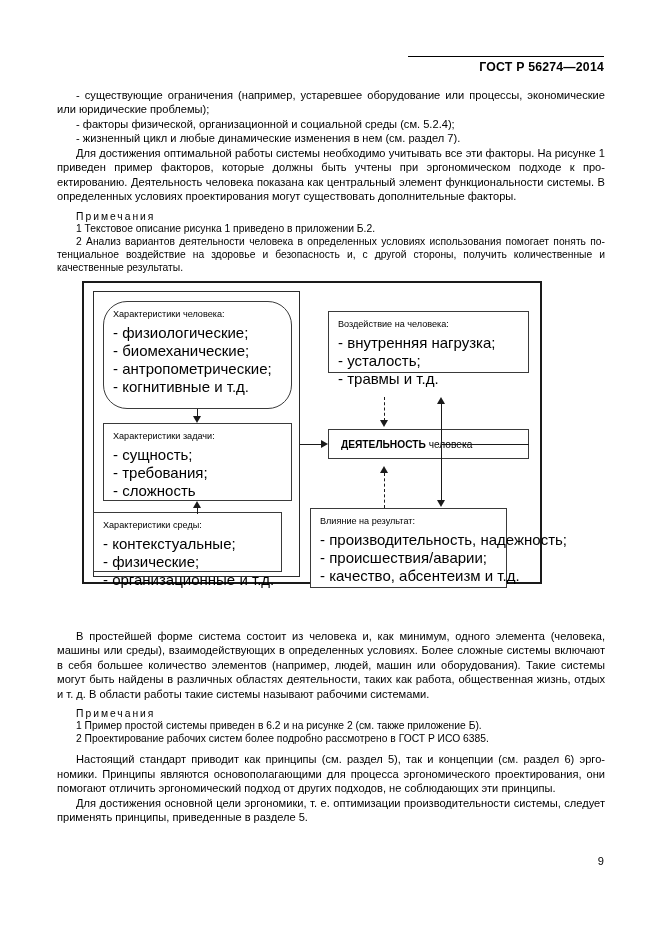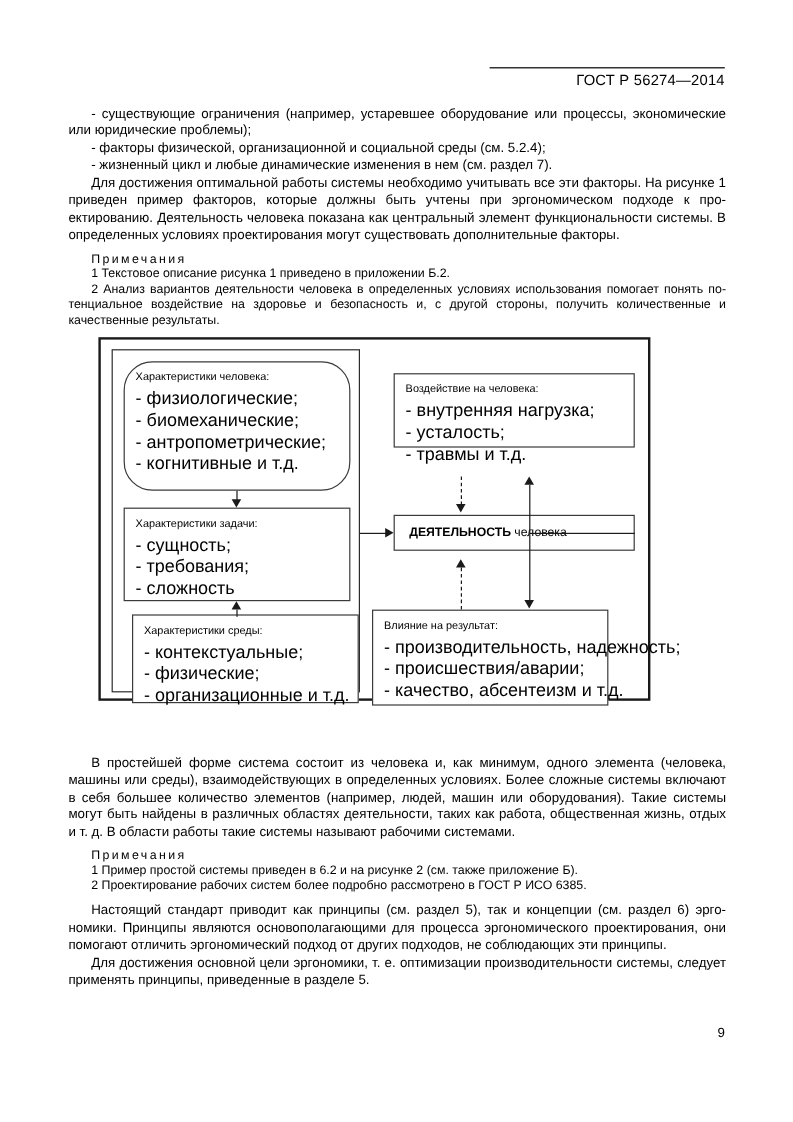--- a/index.html
+++ b/index.html
@@ -24,21 +24,21 @@
     top: 56px;
     width: 196px;
     height: 1px;
     background: #000;
   }
   .doc-title {
     position: absolute;
     right: 57px;
     top: 60px;
     font-size: 12.3px;
-    font-weight: normal;
+    font-weight: bold;
     letter-spacing: 0.2px;
     white-space: nowrap;
   }
 
   
   .col {
     position: absolute;
     left: 57px;
     width: 548px;
   }
@@ -104,21 +104,21 @@
     font-size: 15px;
     line-height: 11px;
     margin-bottom: 7px;
     white-space: nowrap;
   }
   .nbox .it:last-child { margin-bottom: 0; }
 
   
   #box-human   { left: 19px;  top: 18px;  width: 189px; height: 108px; border-radius: 24px; }
   #box-task    { left: 19px;  top: 140px; width: 189px; height: 78px; }
-  #box-env     { left: 26px;  top: 229px; width: 189px; height: 74px; }
+  #box-env     { left: 9px;  top: 229px; width: 189px; height: 60px; }
 
   
   #box-impact  { left: 244px; top: 28px;  width: 201px; height: 62px; }
   #box-outcome { left: 226px; top: 225px; width: 197px; height: 80px; }
 
   
   #box-activity {
     left: 244px; top: 146px; width: 201px; height: 30px;
     display: flex; align-items: center; padding: 0 0 0 12px;
   }

